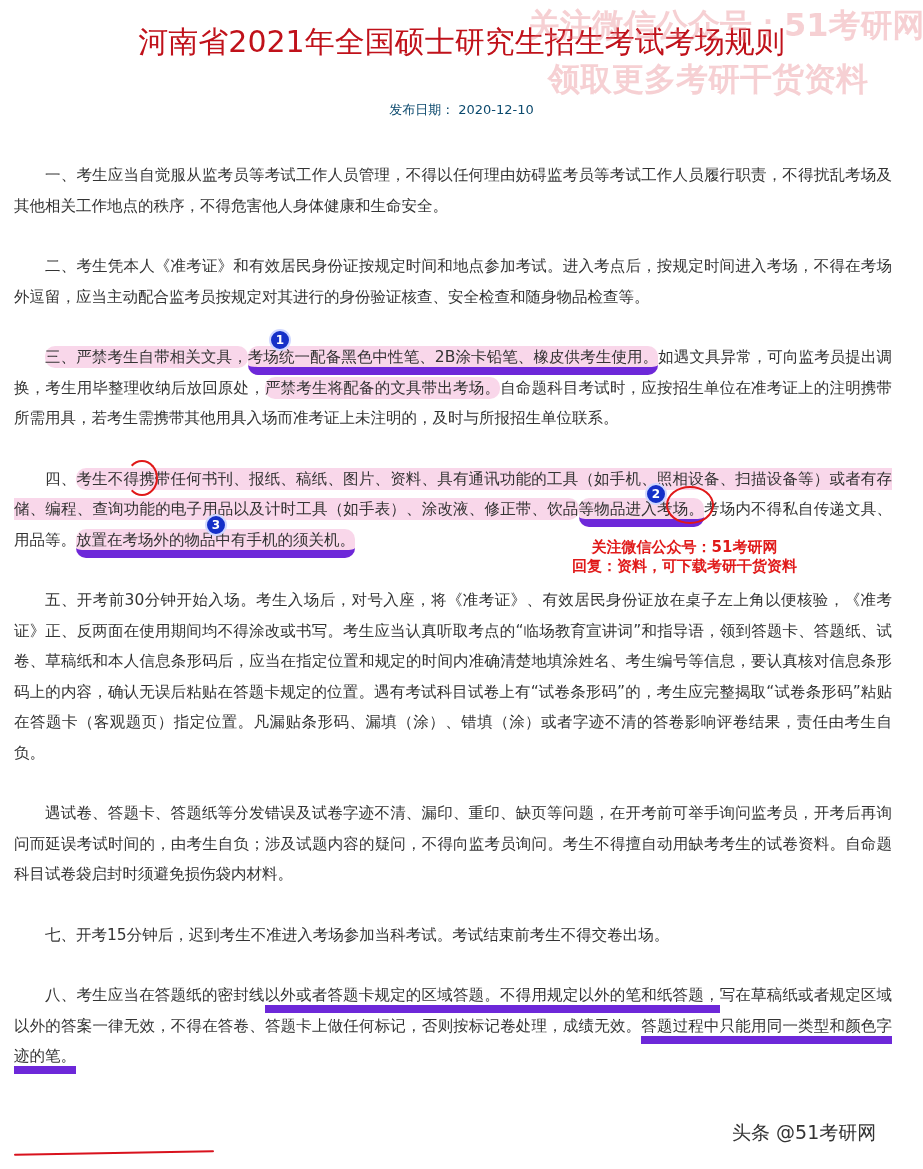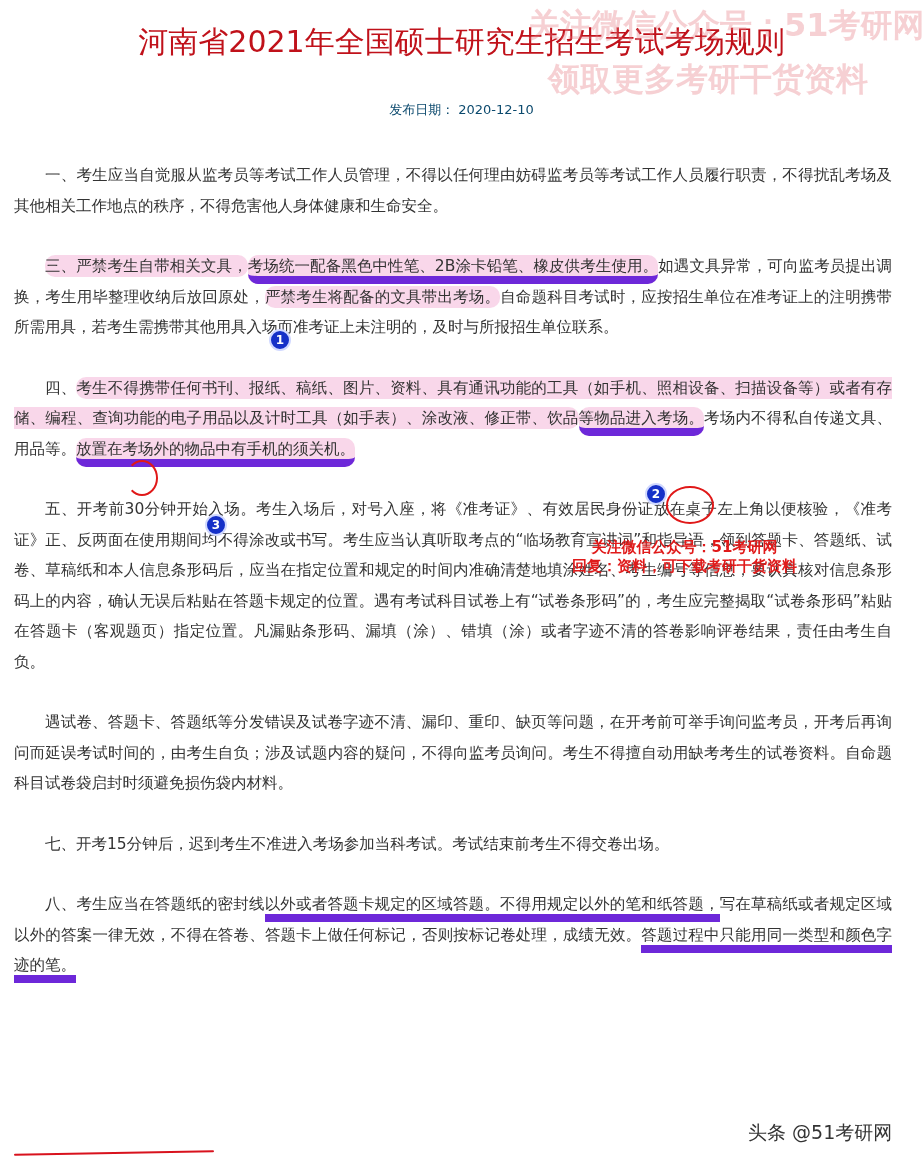--- a/index.html
+++ b/index.html
@@ -46,39 +46,40 @@
   .circle {
     position: absolute; border: 2px solid #e01818; border-radius: 50%;
   }
   .c1 { left: 126px; top: 460px; width: 28px; height: 32px; border-left-color: transparent; }
   .c2 { left: 666px; top: 486px; width: 44px; height: 34px; }
   .promo {
     position: absolute; left: 572px; top: 538px; color: #e01a1a;
     font-size: 15px; font-weight: bold; line-height: 19px; text-align: center;
   }
   .credit {
-    position: absolute; left: 732px; top: 1120px; color: #333333; font-size: 19px; margin-left: 16px;
+    position: absolute; left: 732px; top: 1120px; color: #333333; font-size: 19px;
   }
   .penline { position: absolute; height: 2px; background: #d8121d; border-radius: 2px; }
   .pl1 { left: 14px; top: 1152px; width: 200px; transform: rotate(-1deg); }
 </style>
 </head>
 <body>
 
 <h1 class="title">河南省2021年全国硕士研究生招生考试考场规则</h1>
 <div class="watermark wm1">关注微信公众号：51考研网</div>
 <div class="watermark wm2">领取更多考研干货资料</div>
 
 <div class="pubdate">
   <span>发布日期：</span>
   <span>2020-12-10</span>
 </div>
 
 <div class="content">
   <p>一、考生应当自觉服从监考员等考试工作人员管理，不得以任何理由妨碍监考员等考试工作人员履行职责，不得扰乱考场及其他相关工作地点的秩序，不得危害他人身体健康和生命安全。</p>
+  <p>二、考生凭本人《准考证》和有效居民身份证按规定时间和地点参加考试。进入考点后，按规定时间进入考场，不得在考场外逗留，应当主动配合监考员按规定对其进行的身份验证核查、安全检查和随身物品检查等。</p>
   <p>
     <span class="hl">三、严禁考生自带相关文具，</span><span class="hl ul">考场统一配备黑色中性笔、2B涂卡铅笔、橡皮供考生使用。</span><span>如遇文具异常，可向监考员提出调换，考生用毕整理收纳后放回原处，</span><span class="hl">严禁考生将配备的文具带出考场。</span><span>自命题科目考试时，应按招生单位在准考证上的注明携带所需用具，若考生需携带其他用具入场而准考证上未注明的，及时与所报招生单位联系。</span>
   </p>
   <p>
     <span>四、</span><span class="hl">考生不得携带任何书刊、报纸、稿纸、图片、资料、具有通讯功能的工具（如手机、照相设备、扫描设备等）或者有存储、编程、查询功能的电子用品以及计时工具（如手表）、涂改液、修正带、饮品</span><span class="hl ul">等物品进入考场。</span><span>考场内不得私自传递文具、用品等。</span><span class="hl ul">放置在考场外的物品中有手机的须关机。</span>
   </p>
   <p>五、开考前30分钟开始入场。考生入场后，对号入座，将《准考证》、有效居民身份证放在桌子左上角以便核验，《准考证》正、反两面在使用期间均不得涂改或书写。考生应当认真听取考点的“临场教育宣讲词”和指导语，领到答题卡、答题纸、试卷、草稿纸和本人信息条形码后，应当在指定位置和规定的时间内准确清楚地填涂姓名、考生编号等信息，要认真核对信息条形码上的内容，确认无误后粘贴在答题卡规定的位置。遇有考试科目试卷上有“试卷条形码”的，考生应完整揭取“试卷条形码”粘贴在答题卡（客观题页）指定位置。凡漏贴条形码、漏填（涂）、错填（涂）或者字迹不清的答卷影响评卷结果，责任由考生自负。</p>
   <p>遇试卷、答题卡、答题纸等分发错误及试卷字迹不清、漏印、重印、缺页等问题，在开考前可举手询问监考员，开考后再询问而延误考试时间的，由考生自负；涉及试题内容的疑问，不得向监考员询问。考生不得擅自动用缺考考生的试卷资料。自命题科目试卷袋启封时须避免损伤袋内材料。</p>
   <p>七、开考15分钟后，迟到考生不准进入考场参加当科考试。考试结束前考生不得交卷出场。</p>
   <p>

